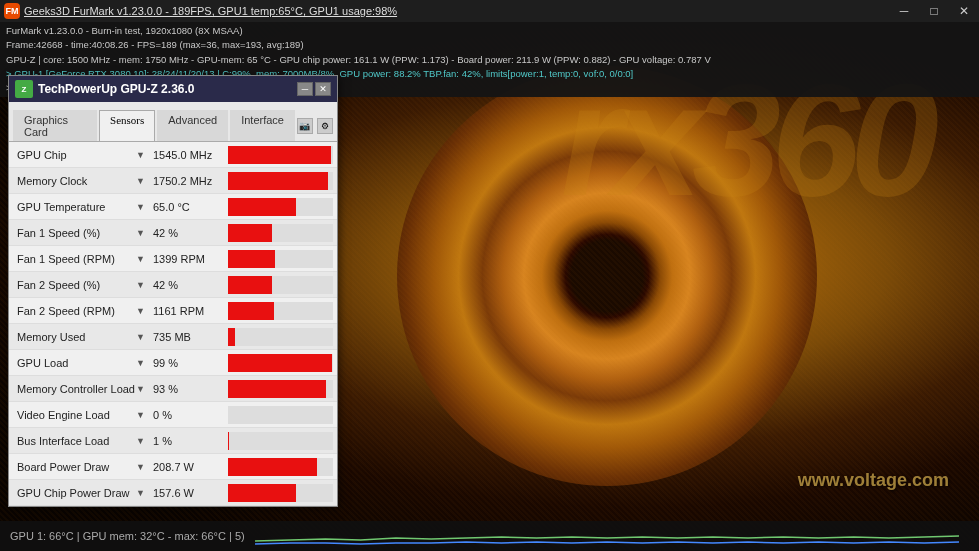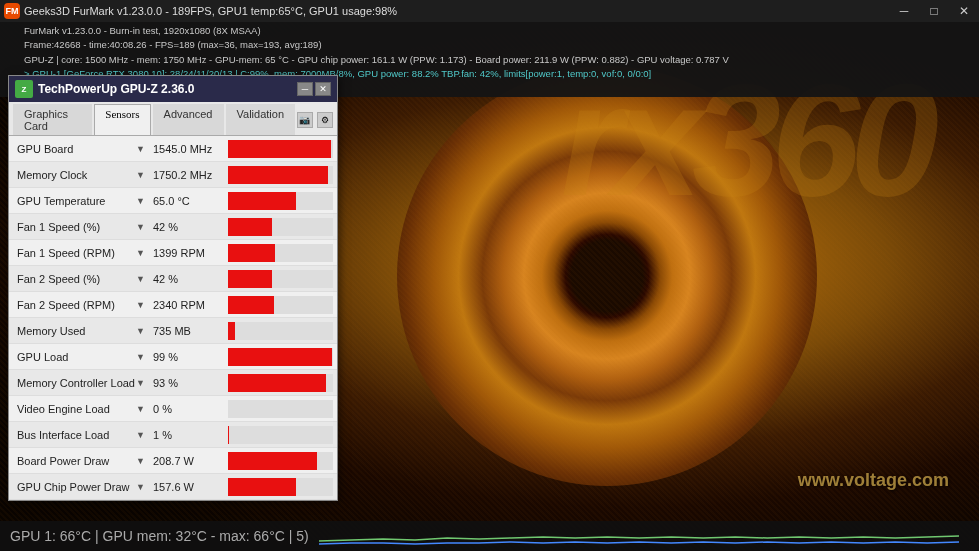--- a/index.html
+++ b/index.html
@@ -113,20 +113,21 @@
       font-size: 9px;
       color: white;
       font-weight: bold;
     }
     .title-bar-text {
       flex: 1;
       color: #ddd;
       font-size: 11px;
       white-space: nowrap;
       overflow: hidden;
+      text-decoration: underline;
     }
     .title-bar-controls {
       display: flex;
       align-items: center;
     }
     .title-btn {
       width: 30px;
       height: 22px;
       display: flex;
       align-items: center;
@@ -144,21 +145,20 @@
       background: rgba(20, 20, 20, 0.95);
       padding: 2px 6px;
       z-index: 10;
     }
     .info-line {
       color: #c8c8c8;
       font-size: 9.5px;
       white-space: nowrap;
       overflow: hidden;
       line-height: 1.5;
-      margin-left: 18px;
     }
     .info-line.green { color: #70c870; }
     .info-line.cyan { color: #50c8c8; }
 
     
     .gpuz-panel {
       position: absolute;
       top: 75px;
       left: 8px;
       width: 330px;
@@ -213,21 +213,21 @@
       font-size: 9px;
       color: white;
       cursor: pointer;
     }
 
     
     .gpuz-tabs {
       background: #e8e8e8;
       display: flex;
       border-bottom: 1px solid #aaa;
-      padding-top: 2px;
+      padding-top: 8px;
       padding-left: 4px;
     }
     .gpuz-tab {
       padding: 3px 10px;
       font-size: 11px;
       color: #333;
       cursor: pointer;
       border: 1px solid transparent;
       border-bottom: none;
       margin-right: 2px;
@@ -310,21 +310,21 @@
       bottom: 0; left: 0; right: 0;
       height: 30px;
       background: rgba(15,15,15,0.9);
       display: flex;
       align-items: center;
       padding: 0 10px;
       z-index: 10;
     }
     .bottom-bar-text {
       color: #aaa;
-      font-size: 14px;
+      font-size: 11px;
     }
     .temp-chart {
       flex: 1;
       height: 20px;
       margin: 0 10px;
       position: relative;
       overflow: hidden;
     }
   </style>
 </head>
@@ -365,31 +365,31 @@
     <div class="gpuz-title-controls">
       <div class="gpuz-ctrl-btn">─</div>
       <div class="gpuz-ctrl-btn">✕</div>
     </div>
   </div>
 
   <div class="gpuz-tabs">
     <div class="gpuz-tab">Graphics Card</div>
     <div class="gpuz-tab active">Sensors</div>
     <div class="gpuz-tab">Advanced</div>
-    <div class="gpuz-tab">Validation</div>
+    <div class="gpuz-tab">Interface</div>
     <div class="gpuz-tab-icons">
       <div class="gpuz-tab-icon">📷</div>
       <div class="gpuz-tab-icon">⚙</div>
     </div>
   </div>
 
   <div class="sensor-table" id="sensor-table">
   <div class="sensor-row">
         <div class="sensor-label">
-          <span>GPU Board</span>
+          <span>GPU Chip</span>
           <span class="sensor-dropdown">▼</span>
         </div>
         <div class="sensor-value">1545.0 MHz</div>
         <div class="sensor-bar-container">
           <div class="sensor-bar" style="width: 98%;"></div>
         </div>
       </div>
       <div class="sensor-row">
         <div class="sensor-label">
           <span>Memory Clock</span>
@@ -438,21 +438,21 @@
         <div class="sensor-value">42 %</div>
         <div class="sensor-bar-container">
           <div class="sensor-bar" style="width: 42%;"></div>
         </div>
       </div>
       <div class="sensor-row">
         <div class="sensor-label">
           <span>Fan 2 Speed (RPM)</span>
           <span class="sensor-dropdown">▼</span>
         </div>
-        <div class="sensor-value">2340 RPM</div>
+        <div class="sensor-value">1161 RPM</div>
         <div class="sensor-bar-container">
           <div class="sensor-bar" style="width: 44%;"></div>
         </div>
       </div>
       <div class="sensor-row">
         <div class="sensor-label">
           <span>Memory Used</span>
           <span class="sensor-dropdown">▼</span>
         </div>
         <div class="sensor-value">735 MB</div>

